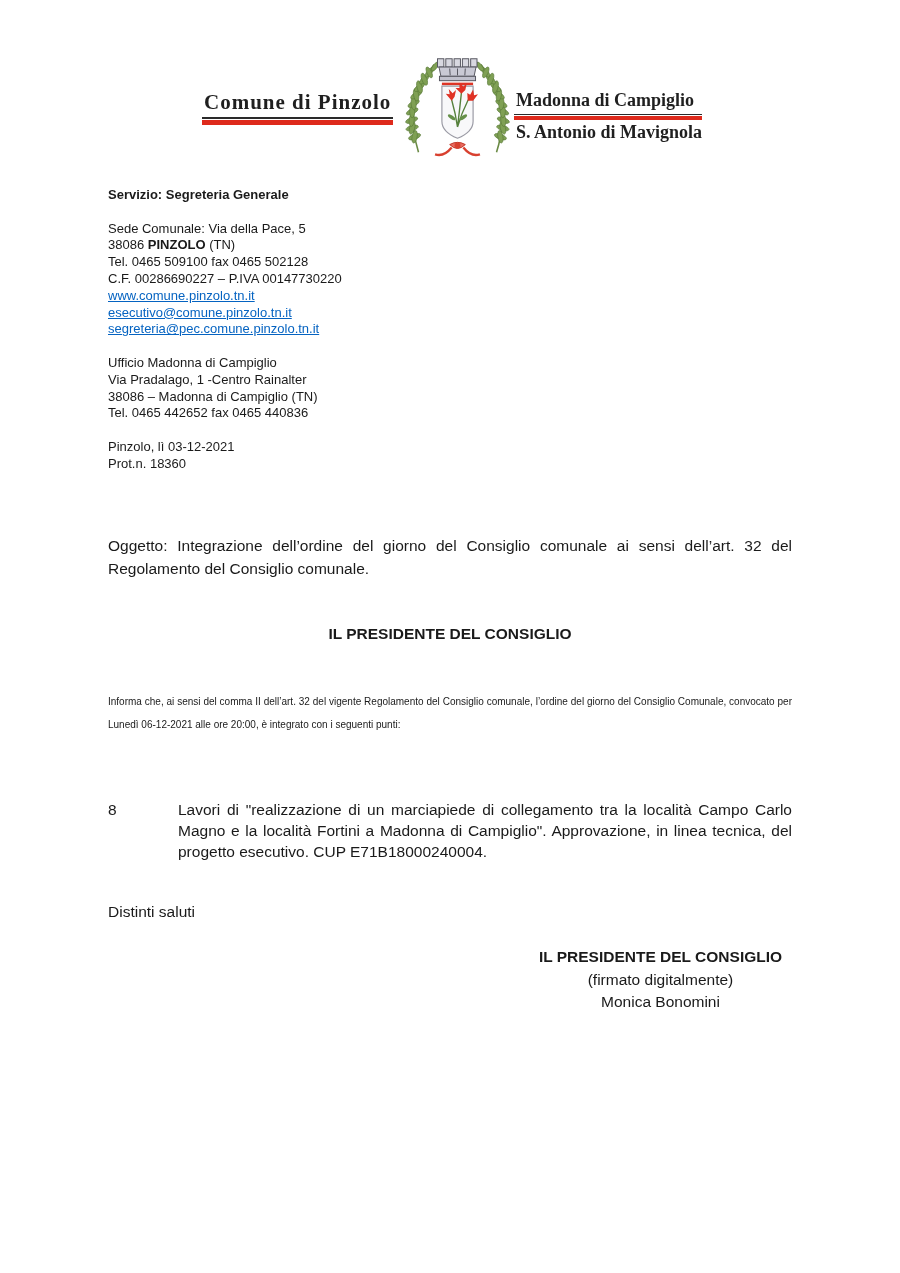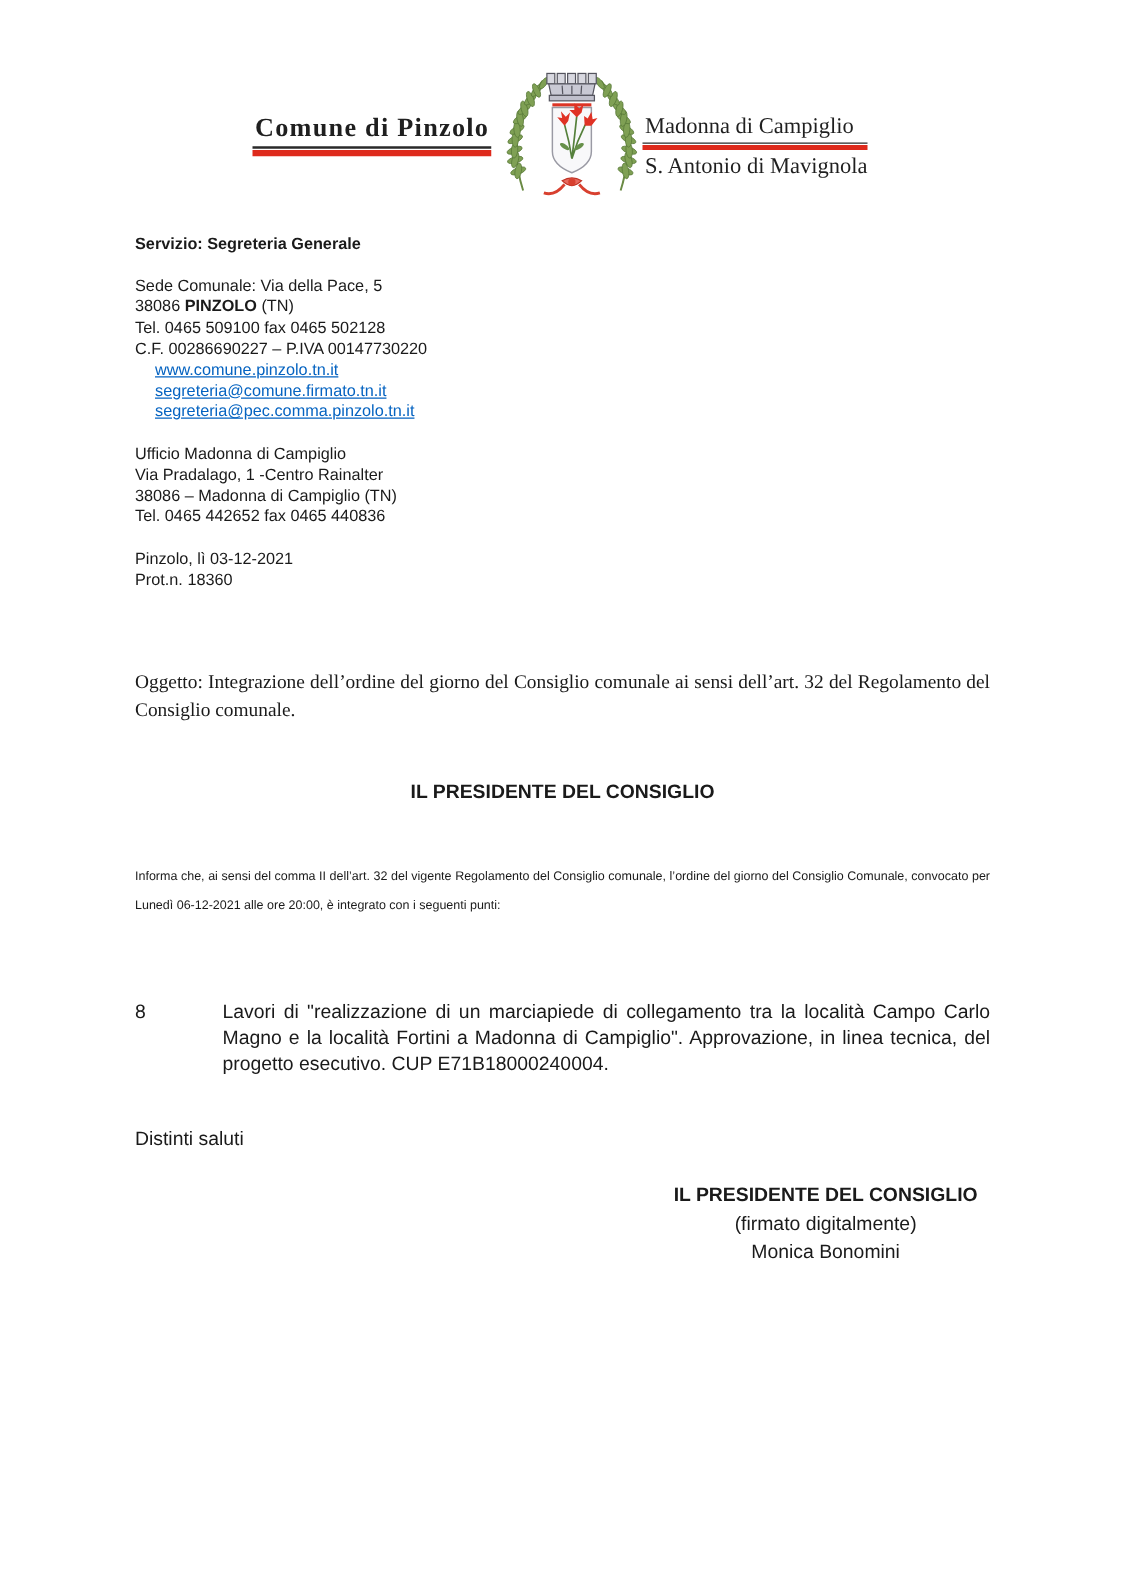--- a/index.html
+++ b/index.html
@@ -15,34 +15,34 @@
   
   .header-left{position:absolute;left:202px;top:90px;}
   .title-lg{
     font-family:"Liberation Serif",serif;font-weight:bold;font-size:21px;line-height:1.15;
     letter-spacing:1px;color:#1f1f1f;padding:0 2px 3px 2px;border-bottom:2px solid #2a2a2a;white-space:nowrap;
   }
   .red-bar{height:5px;background:var(--accent);margin-top:1px;}
   .red-bar.thin{height:4px;}
   .header-right{position:absolute;left:514px;top:91px;}
   .title-sm{
-    font-family:"Liberation Serif",serif;font-weight:normal;font-size:18px;line-height:1.1;
+    font-family:"Liberation Serif",serif;font-weight:bold;font-size:18px;line-height:1.1;
     color:#1f1f1f;white-space:nowrap;
   }
   .title-sm.bordered{padding:0 2px 3px 2px;border-bottom:1.5px solid #2a2a2a;}
   .title-sm.second{margin-top:3px;padding-left:2px;text-align:center;}
   .crest{position:absolute;left:399px;top:43px;width:117px;height:129px;}
   
   .sender{position:absolute;left:108px;top:187px;font-size:13px;line-height:16.8px;}
   .sender .gap{height:16.8px;}
   .bold{font-weight:bold;}
-  .lnk{display:block;color:var(--link);text-decoration:underline;width:max-content;margin-left:16px;}
+  .lnk{display:block;color:var(--link);text-decoration:underline;width:max-content;}
   
   .subject{position:absolute;left:108px;top:534px;width:684px;margin:0;
-    font-size:15.5px;line-height:23px;text-align:justify;font-family:Liberation Serif, serif;}
+    font-size:15.5px;line-height:23px;text-align:justify;}
   .heading{position:absolute;left:108px;top:625px;width:684px;margin:0;
     font-size:15.5px;font-weight:bold;text-align:center;}
   .bodytext{position:absolute;left:108px;top:690px;width:684px;margin:0;
     font-size:10px;line-height:23px;text-align:justify;}
   .item{position:absolute;left:108px;top:799px;width:684px;display:flex;}
   .inum{width:70px;font-size:15.5px;line-height:21px;}
   .itext{flex:1;font-size:15.5px;line-height:21px;text-align:justify;}
   .closing{position:absolute;left:108px;top:903px;margin:0;font-size:15.5px;text-align:center;}
   .signature{position:absolute;left:518px;top:946px;width:285px;
     text-align:center;font-size:15.5px;line-height:22.5px;}
@@ -149,22 +149,22 @@
   </div>
 
   <section class="sender">
     <div class="bold">Servizio: Segreteria Generale</div>
     <div class="gap"></div>
     <div>Sede Comunale: Via della Pace, 5</div>
     <div><span>38086 </span><span class="bold">PINZOLO</span><span> (TN)</span></div>
     <div>Tel. 0465 509100 fax 0465 502128</div>
     <div>C.F. 00286690227 – P.IVA 00147730220</div>
     <a class="lnk" href="#">www.comune.pinzolo.tn.it</a>
-    <a class="lnk" href="#">segreteria@comune.firmato.tn.it</a>
-    <a class="lnk" href="#">segreteria@pec.comma.pinzolo.tn.it</a>
+    <a class="lnk" href="#">esecutivo@comune.pinzolo.tn.it</a>
+    <a class="lnk" href="#">segreteria@pec.comune.pinzolo.tn.it</a>
     <div class="gap"></div>
     <div>Ufficio Madonna di Campiglio</div>
     <div>Via Pradalago, 1 -Centro Rainalter</div>
     <div>38086 – Madonna di Campiglio (TN)</div>
     <div>Tel. 0465 442652 fax 0465 440836</div>
     <div class="gap"></div>
     <div>Pinzolo, lì 03-12-2021</div>
     <div>Prot.n. 18360</div>
   </section>
 

